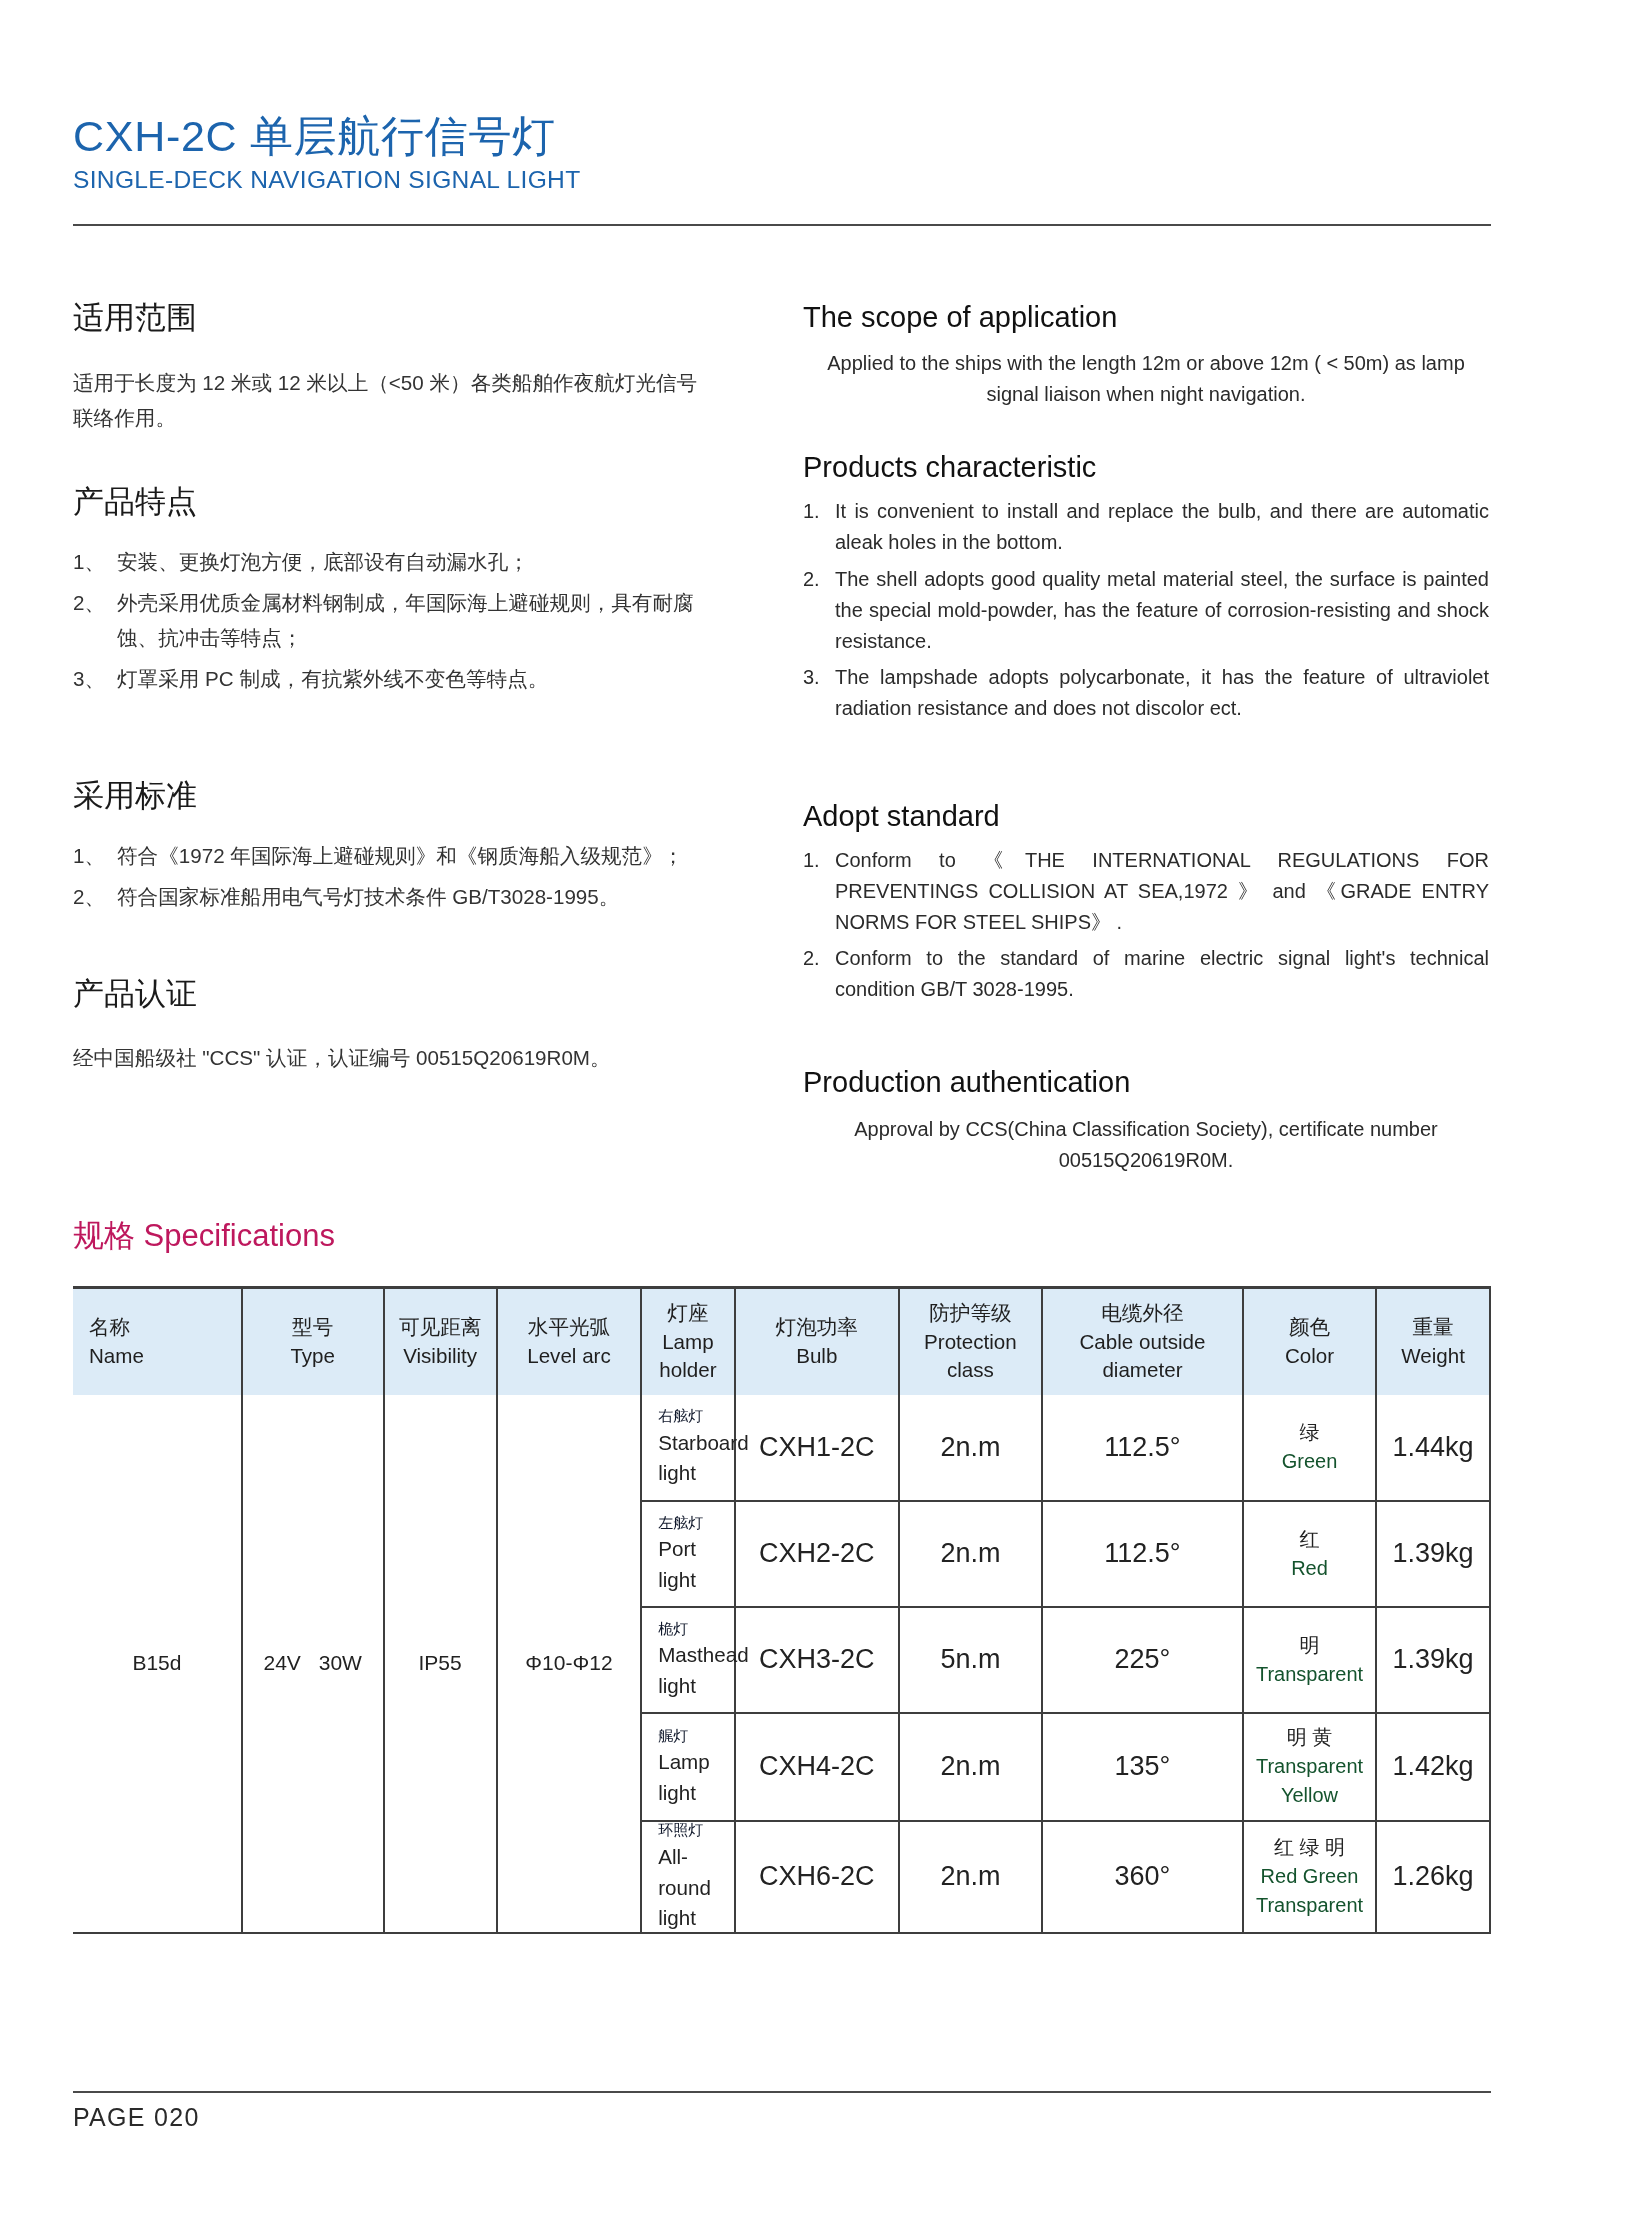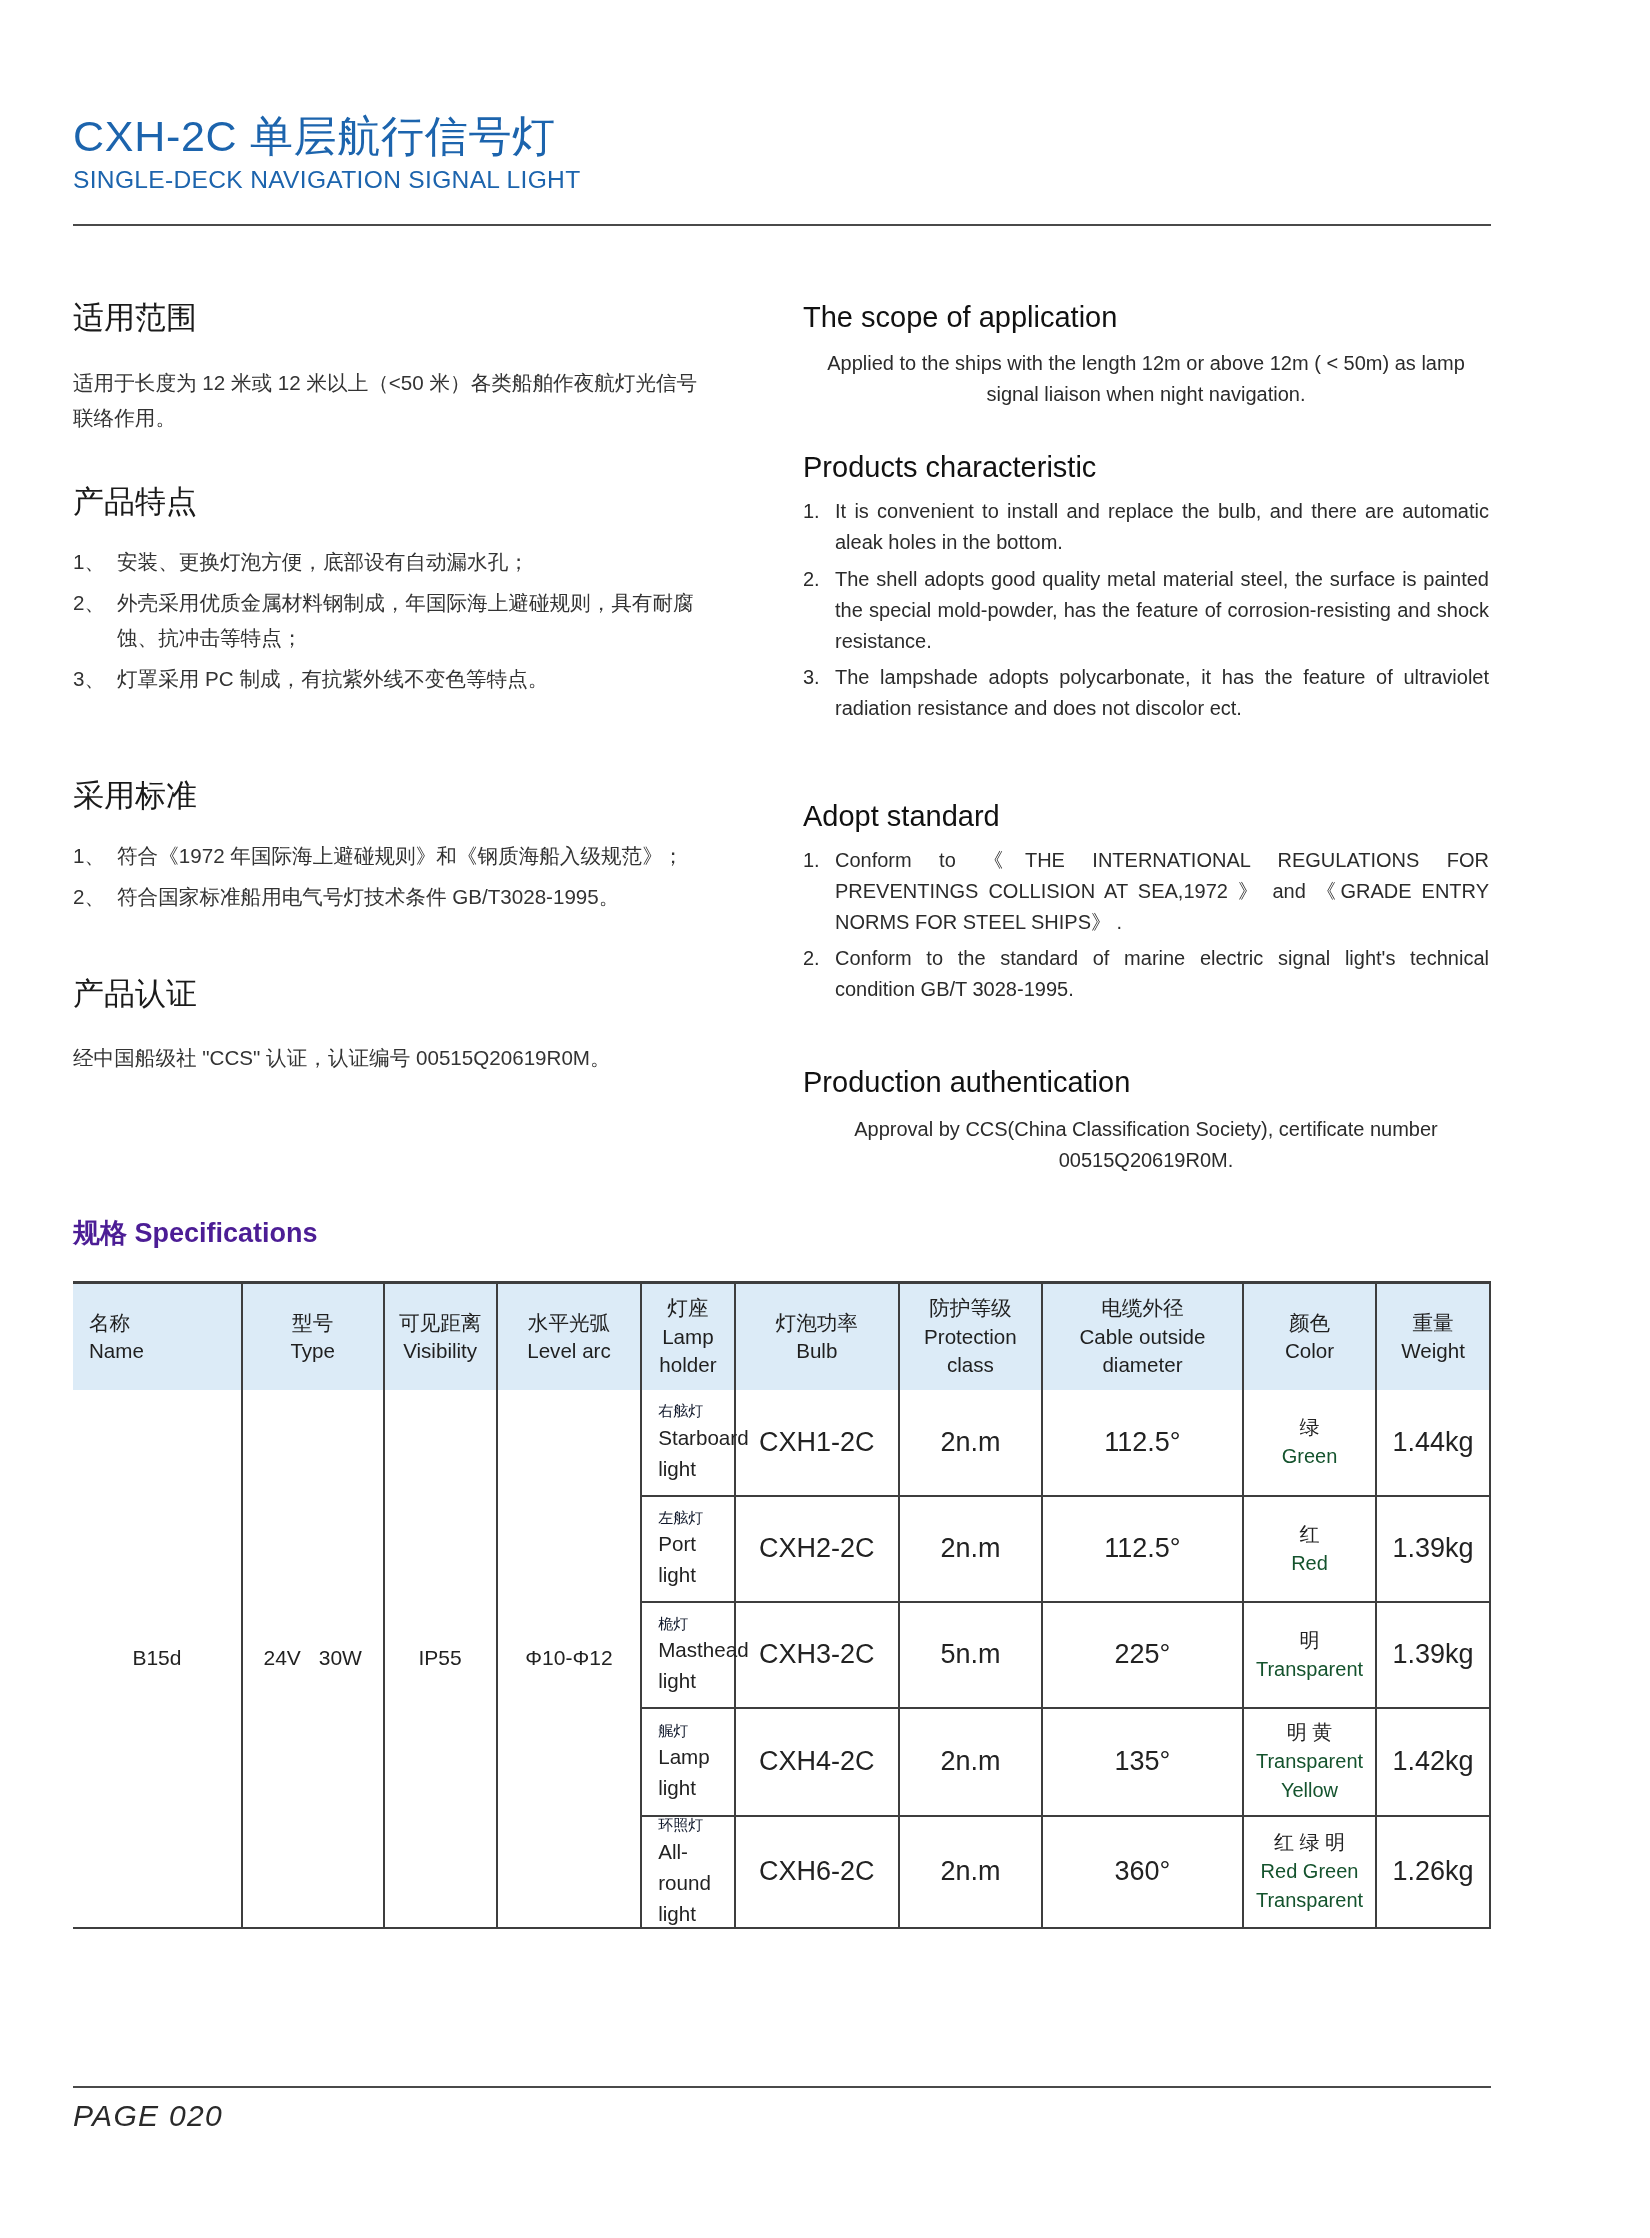--- a/index.html
+++ b/index.html
@@ -42,21 +42,21 @@
   .mt-list-zh{margin-top:22.6px;}
   .mt-h2-zh-2{margin-top:81px;}
   .mt-h2-zh-3{margin-top:60px;}
   .mt-p-en{margin-top:13.3px;}
   .mt-h2-en-1{margin-top:39px;}
   .mt-list-en{margin-top:10.6px;}
   .mt-h2-en-2{margin-top:74px;}
   .mt-h2-en-3{margin-top:59px;}
 
   
-  .spec-heading{font-size:27px;color:#4c1d95;font-weight:700;margin-top:18.6px;line-height:1.2;}
+  .spec-heading{font-size:31px;color:#be185d;font-weight:400;margin-top:18.6px;line-height:1.2;}
   .spec-table{
     margin-top:32px;
     display:grid;
     grid-template-columns:12% 10% 8% 10.2% 6.6% 11.6% 10.1% 14.2% 9.4% 7.9%;
     grid-template-rows:106px 105px 106px 106px 108px 112px;
     border-top:3.3px solid #3e3e3e;
     border-bottom:2.7px solid #3e3e3e;
     border-right:2px solid #3e3e3e;
   }
   .cell{
@@ -71,21 +71,21 @@
   .cell-val{font-size:27px;color:#222;}
   .cell-merged{grid-row:2 / 7;font-size:21px;color:#222;}
   .cell-bulb{word-spacing:12px;}
   .name-zh{font-size:15px;line-height:1.5;color:#0f172a;}
   .name-en{font-size:20.6px;line-height:1.5;color:#222;}
   .color-zh{font-size:20px;line-height:1.45;color:#222;}
   .color-en{font-size:20px;line-height:1.45;color:#14532d;}
 
   
   .footer-rule{height:0;border-top:2px solid #4a4a4a;margin-top:157px;}
-  .page-number{font-size:30px;color:#2a2a2a;letter-spacing:1.3px;margin-top:10.6px;font-style:italic;}
+  .page-number{font-size:25px;color:#2a2a2a;letter-spacing:1.3px;margin-top:10.6px;}
 </style>
 </head>
 <body>
 
 <div class="content">
 
   <div class="page-title">CXH-2C 单层航行信号灯</div>
   <div class="page-subtitle">SINGLE-DECK NAVIGATION SIGNAL LIGHT</div>
   <div class="title-rule"></div>
 

